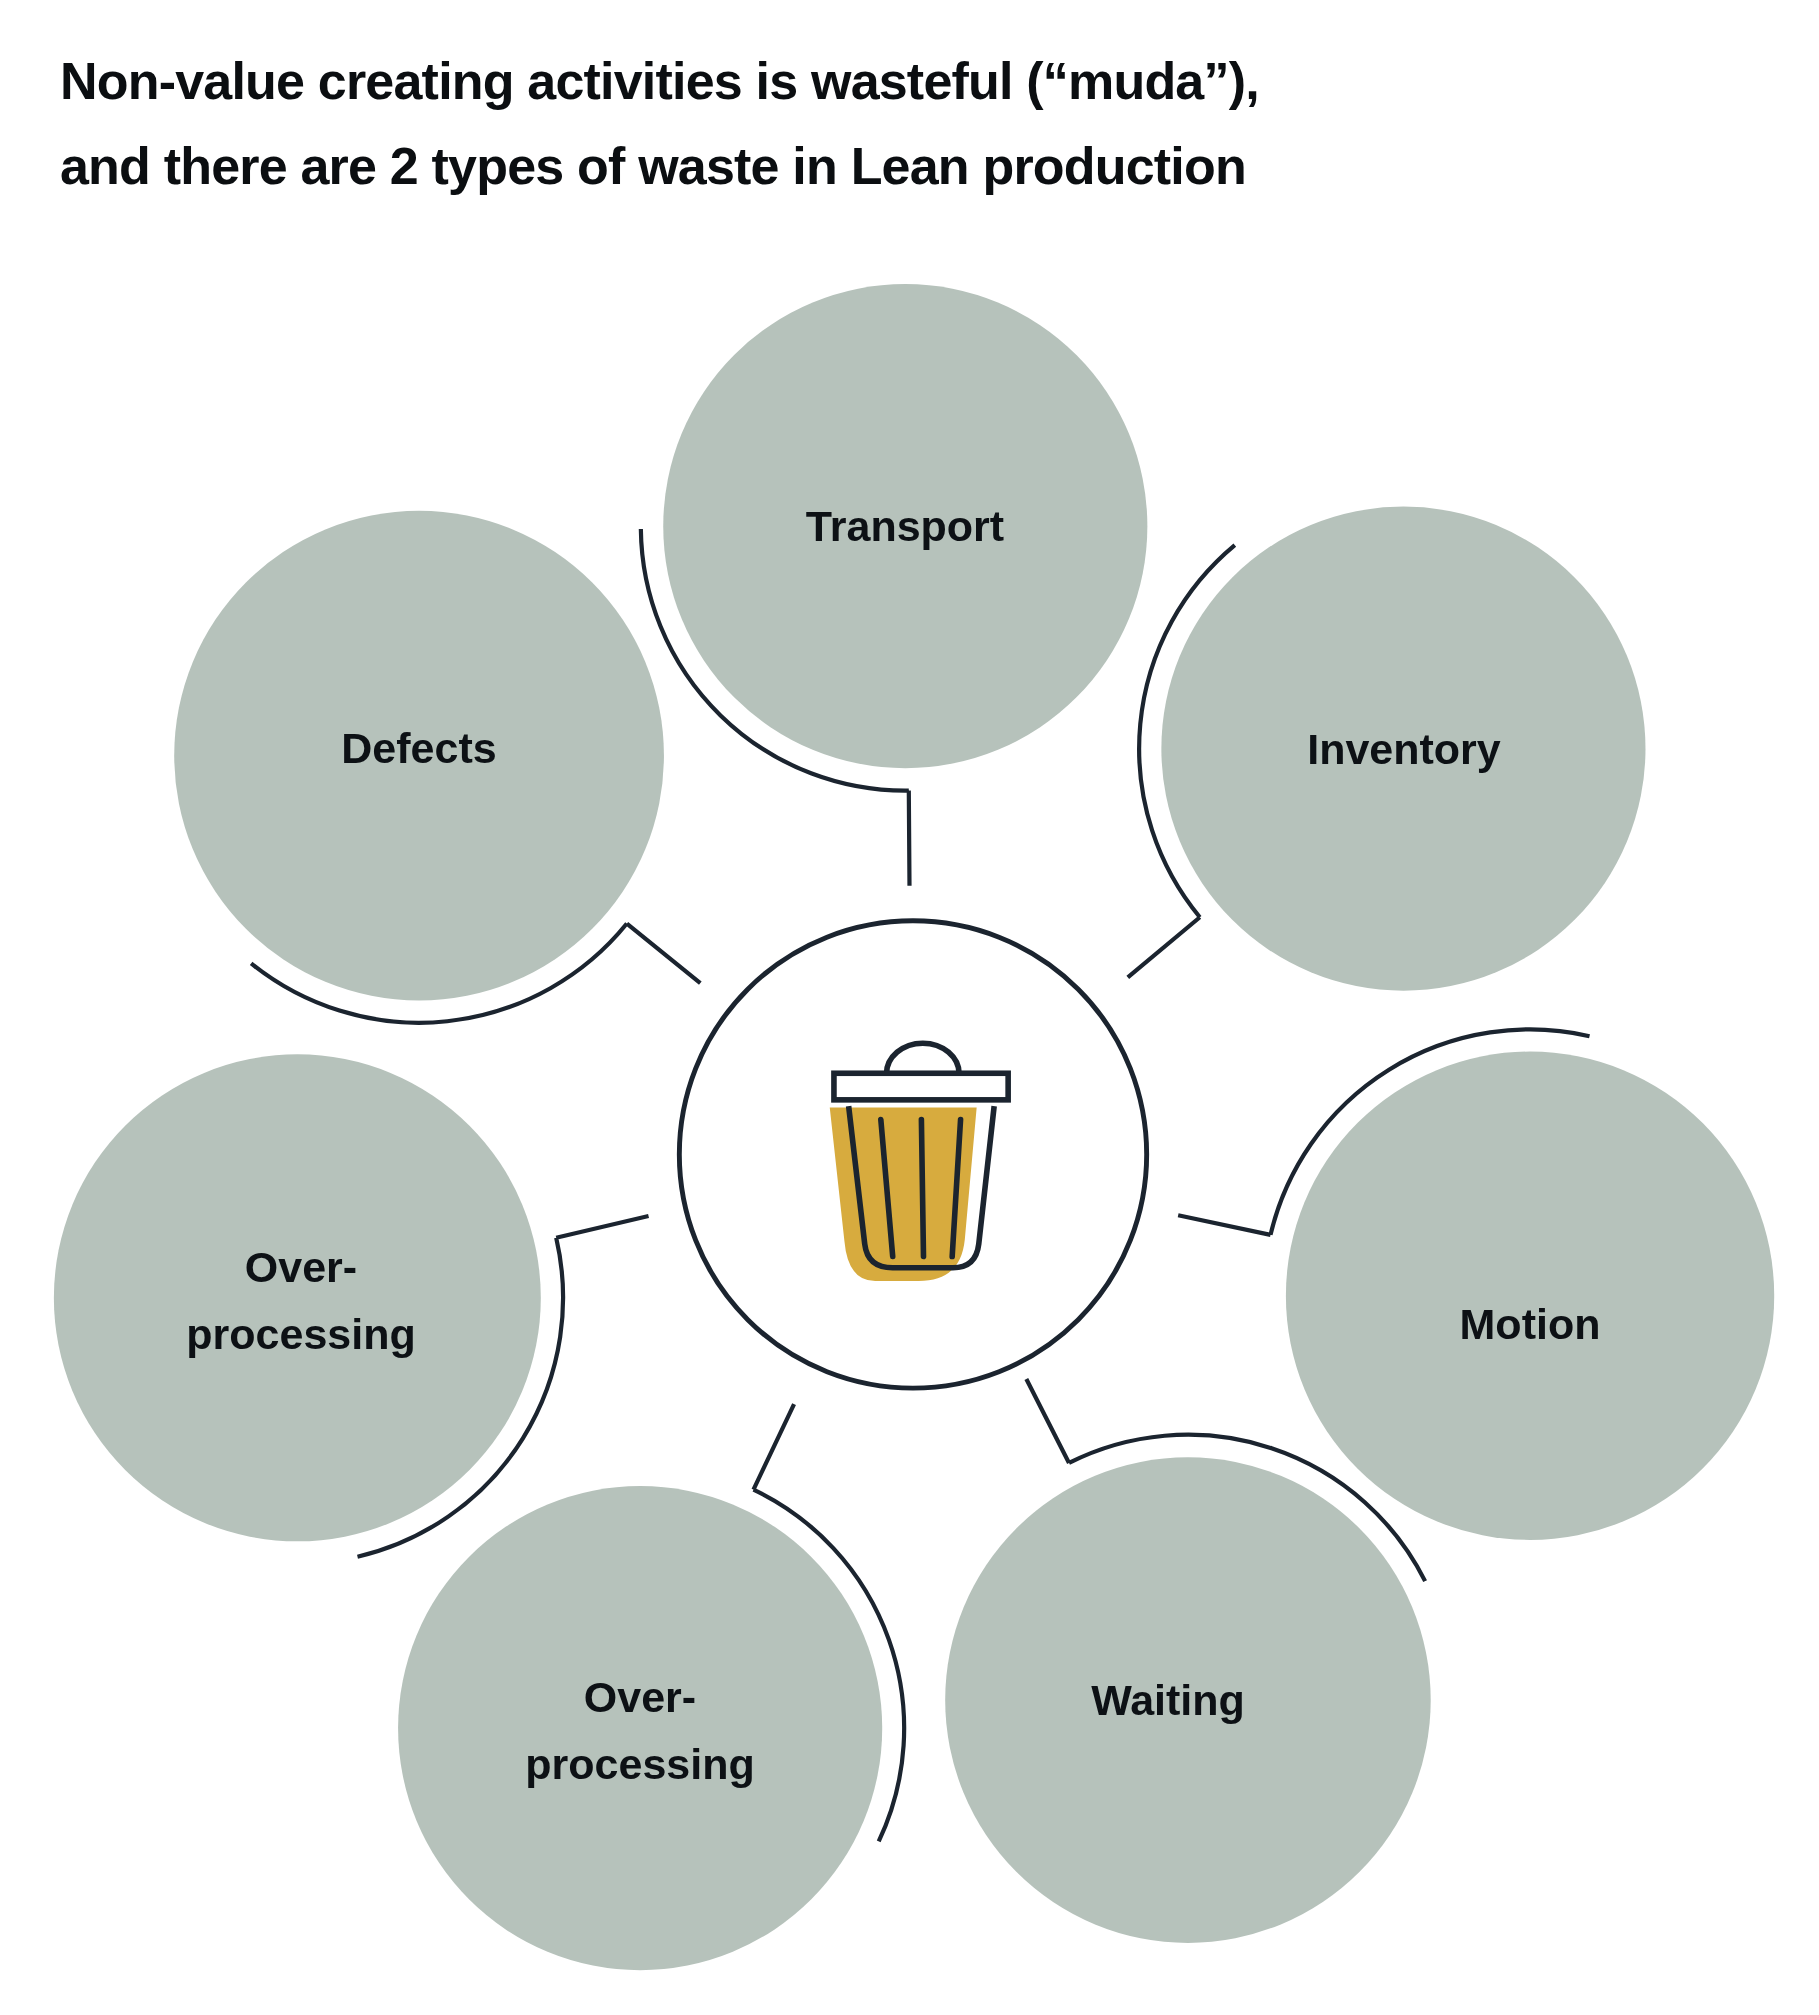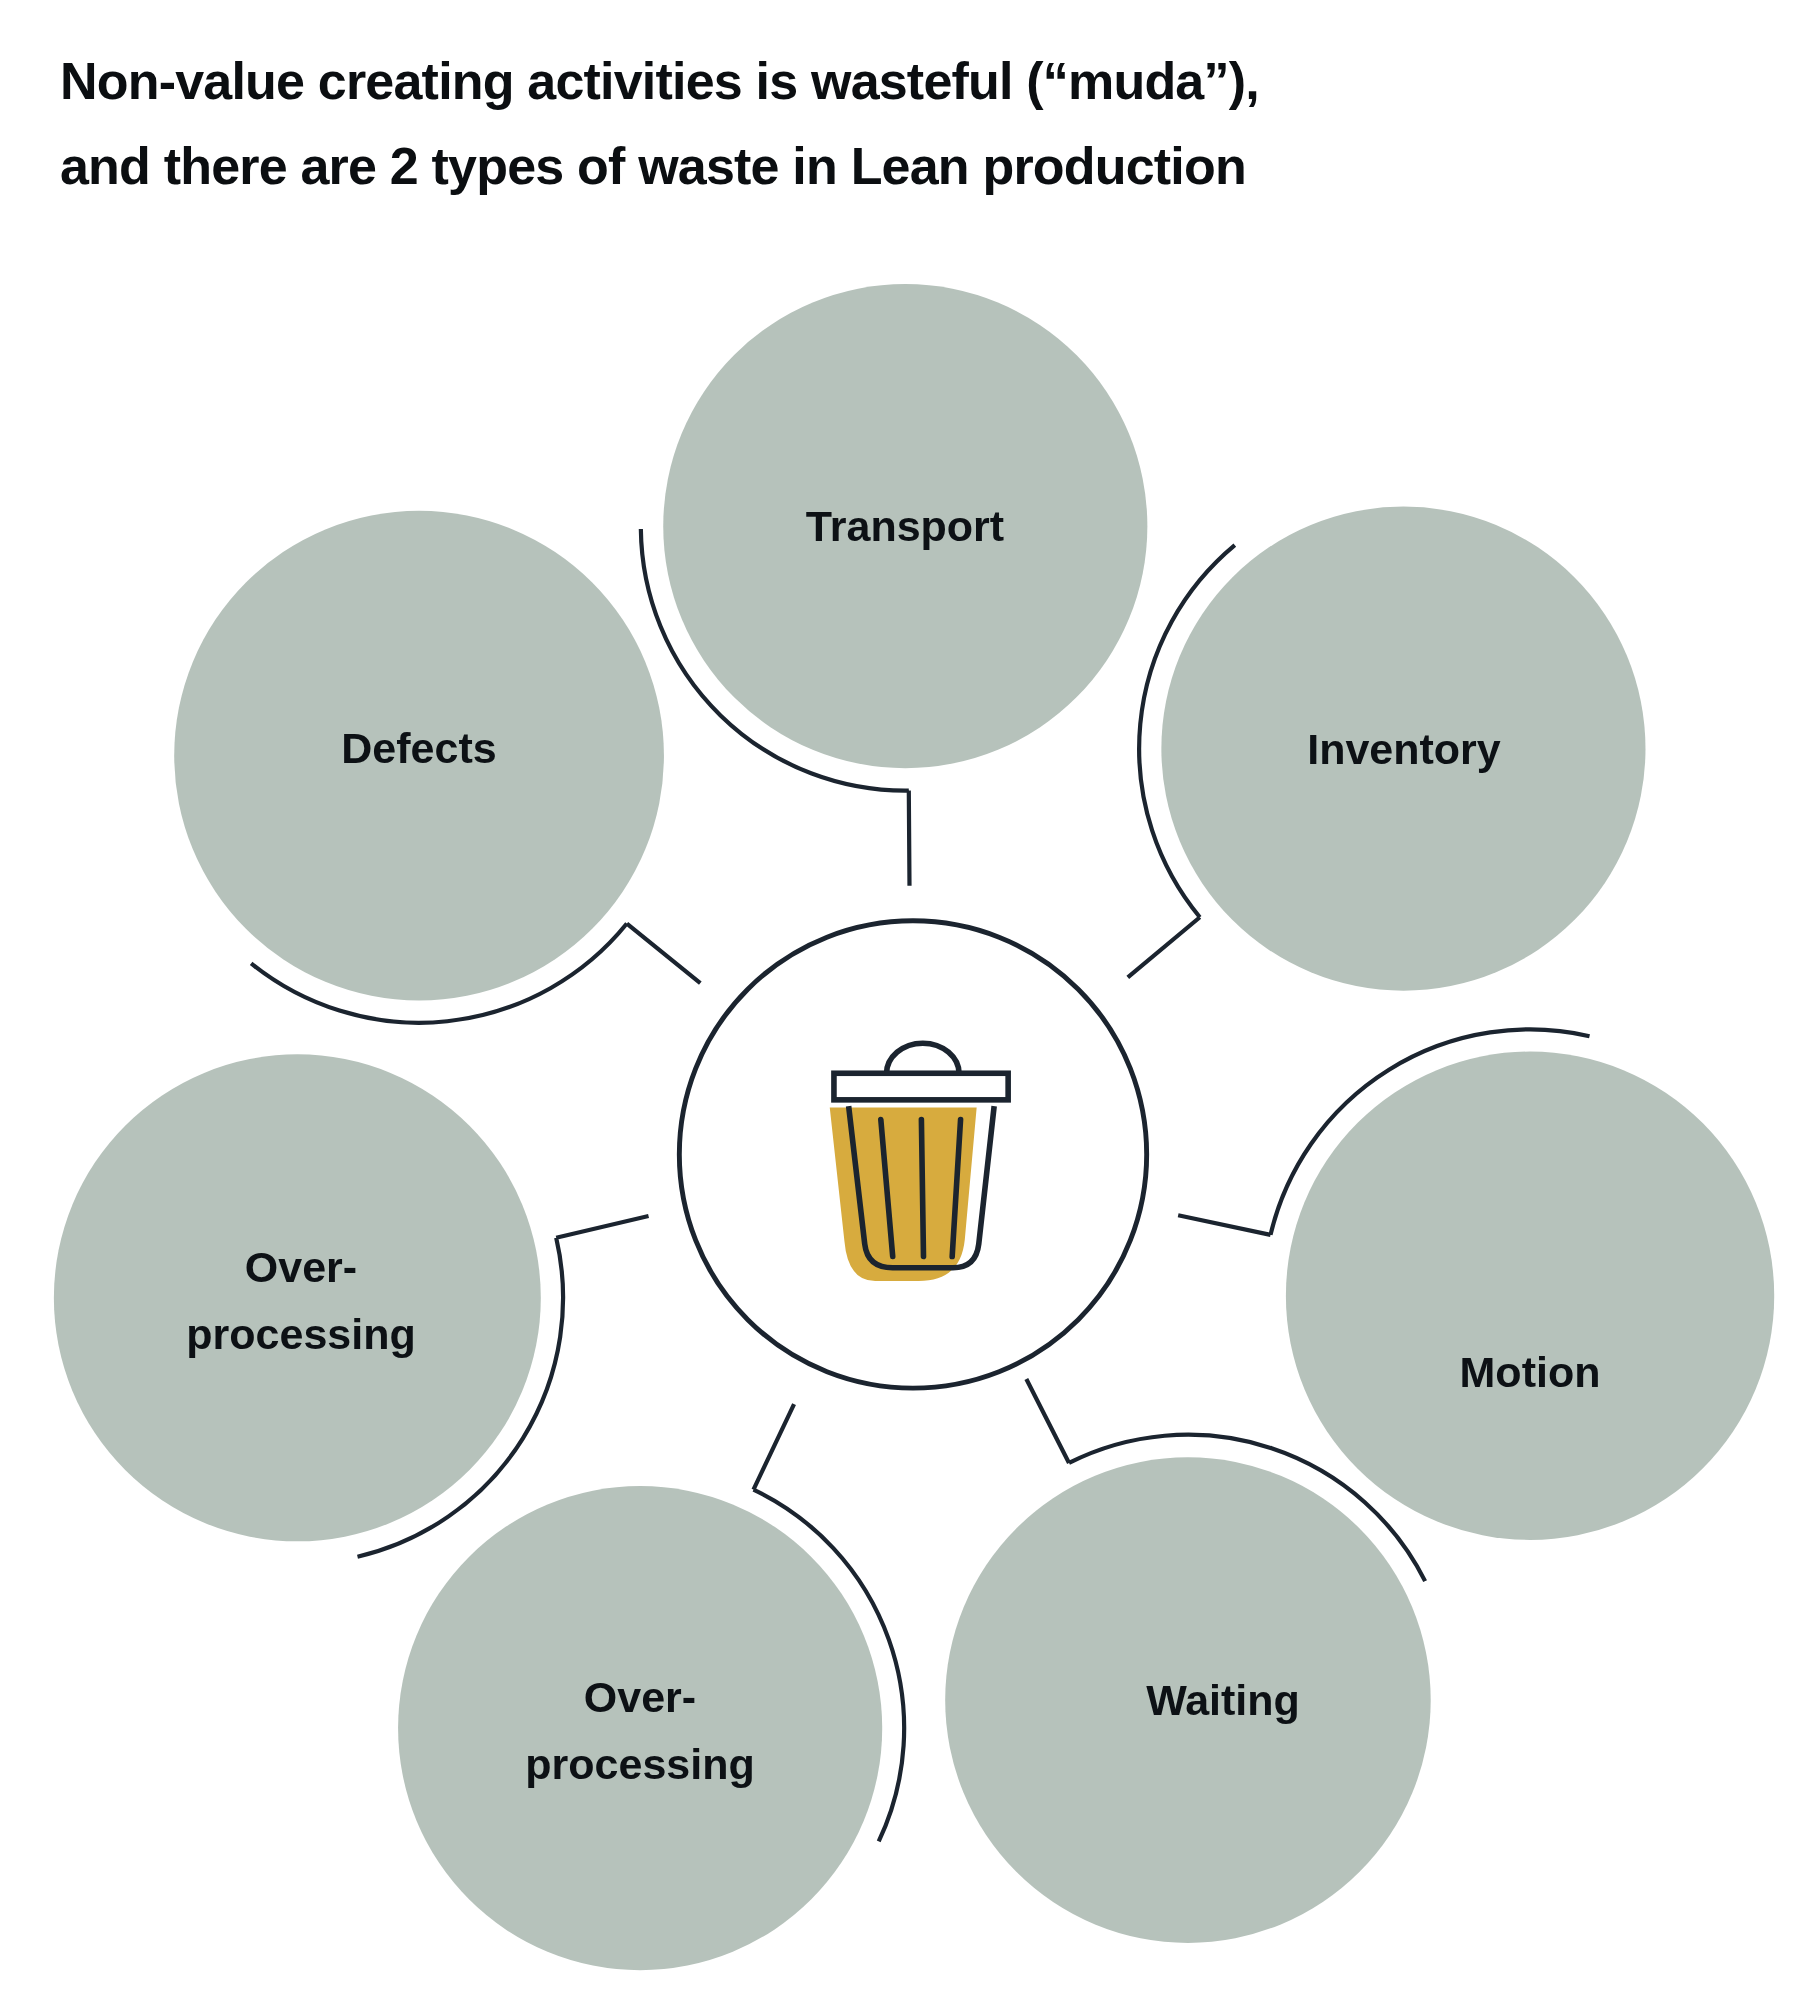--- a/index.html
+++ b/index.html
@@ -87,24 +87,24 @@
     <rect class="lid" x="1192" y="1534" width="249" height="38"></rect>
   </g>
 </svg>
 
 <div class="label" style="left:905px; top:526px;">
   <div>Transport</div>
 </div>
 <div class="label" style="left:1404px; top:749px;">
   <div>Inventory</div>
 </div>
-<div class="label" style="left:1530px; top:1372px;">
+<div class="label" style="left:1530px; top:1324px;">
   <div>Motion</div>
 </div>
-<div class="label" style="left:1223px; top:1700px;text-align:center;">
+<div class="label" style="left:1168px; top:1700px;text-align:center;">
   <div>Waiting</div>
 </div>
 <div class="label" style="left:640px; top:1731px;">
   <div>Over-</div>
   <div>processing</div>
 </div>
 <div class="label" style="left:301px; top:1301px;">
   <div>Over-</div>
   <div>processing</div>
 </div>

